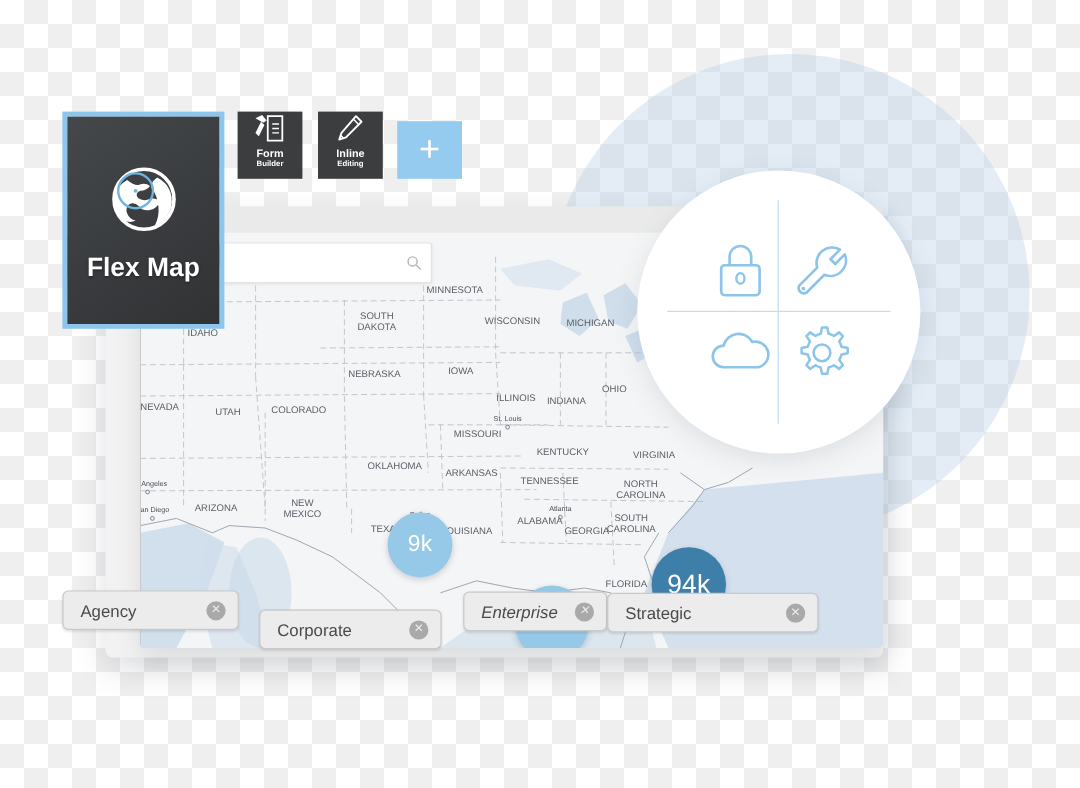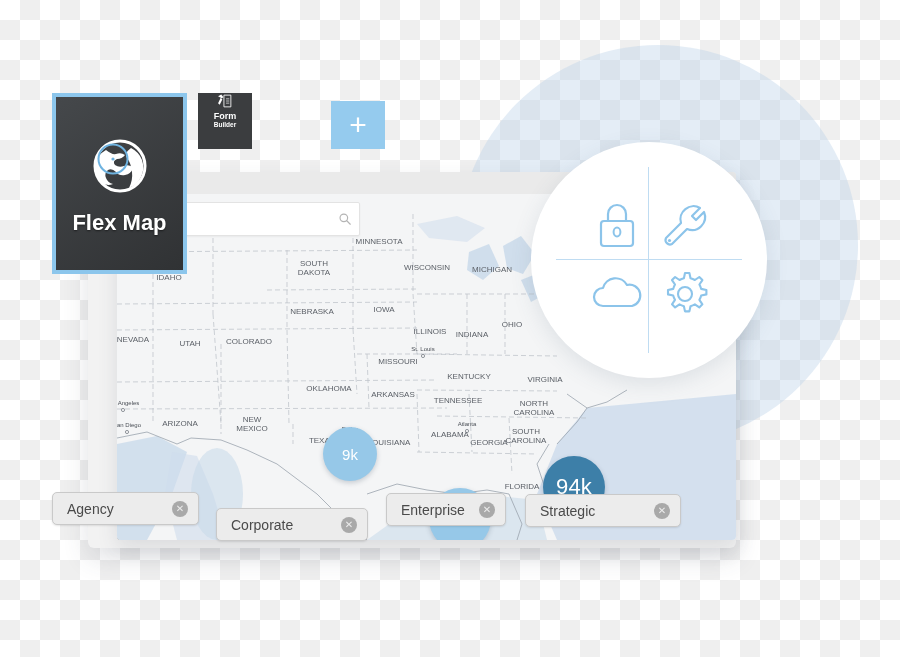--- a/index.html
+++ b/index.html
@@ -168,21 +168,21 @@
     justify-content: center;
   }
   .tile-main .tile-title {
     font-size: 22px; font-weight: bold;
     margin-top: 6px;
     text-shadow: 0 1px 2px rgba(0,0,0,.5);
   }
   .tile-small {
     width: 54px; height: 56px;
     background: #3b3d3f;
-    padding-bottom: 20px;
+    padding-bottom: 8px;
   }
   .tile-small .tile-title {
     font-size: 9px;
     font-weight: bold;
     line-height: 10px;
     text-align: center;
   }
   .tile-small .tile-sub {
     font-size: 6.5px;
     font-weight: bold;
@@ -352,21 +352,21 @@
             <text class="ct-label" x="233" y="237">Dallas</text>
             <circle cx="233" cy="242" r="1.6" fill="none" stroke="#6a7078" stroke-width=".7"></circle>
             <text class="ct-label" x="350" y="232">Atlanta</text>
             <circle cx="350" cy="237" r="1.6" fill="none" stroke="#6a7078" stroke-width=".7"></circle>
             <text class="ct-label" x="155" y="336">Mexico</text>
             <circle cx="155" cy="341" r="1.6" fill="none" stroke="#6a7078" stroke-width=".7"></circle>
           </g>
       </svg>
 
       <div id="bubbles">
-          <div class="bubble" style="left: 206px; top: 233px; width: 54px; height: 54px; background: rgb(150, 200, 232); font-size: 15px;">
+          <div class="bubble" style="left: 206px; top: 233px; width: 54px; height: 54px; background: rgb(150, 200, 232); font-size: 19px;">
             <span>9k</span>
           </div>
           <div class="bubble" style="left: 171px; top: 320px; width: 72px; height: 72px; background: rgb(61, 127, 168); font-size: 26px;">
             <span>58k</span>
           </div>
           <div class="bubble" style="left: 312px; top: 294px; width: 62px; height: 62px; background: rgb(150, 200, 232); font-size: 22px;">
             <span>17k</span>
           </div>
           <div class="bubble" style="left: 426px; top: 262px; width: 62px; height: 62px; background: rgb(61, 127, 168); font-size: 22px; text-align: center;">
             <span>94k</span>
@@ -385,25 +385,25 @@
 
   <div class="chips" id="chips">
       <div class="chip" style="width: 147px; margin-left: 0px; margin-top: 0px;">
         <span class="chip-label">Agency</span>
         <span class="chip-x">✕</span>
       </div>
       <div class="chip" style="width: 152px; margin-left: 17px; margin-top: 16px;">
         <span class="chip-label">Corporate</span>
         <span class="chip-x">✕</span>
       </div>
-      <div class="chip" style="width: 120px; margin-left: 18px; margin-top: 1px;">
+      <div class="chip" style="width: 120px; margin-left: 18px; margin-top: 1px; font-style: italic;">
         <span class="chip-label">Enterprise</span>
         <span class="chip-x">✕</span>
       </div>
-      <div class="chip" style="width: 156px; margin-left: 19px; margin-top: 2px;">
+      <div class="chip" style="width: 176px; margin-top: 2px;">
         <span class="chip-label">Strategic</span>
         <span class="chip-x">✕</span>
       </div>
     </div>
 
   <div class="watermark">DOMO</div>
 
   <div class="tile tile-main">
     <svg width="72" height="72" viewBox="0 0 72 72">
       <circle cx="36" cy="34" r="25" fill="none" stroke="#ffffff" stroke-width="3"></circle>
@@ -421,20 +421,29 @@
       <line x1="18" y1="11" x2="24" y2="11" stroke="#ffffff" stroke-width="1.3"></line>
       <line x1="18" y1="15" x2="24" y2="15" stroke="#ffffff" stroke-width="1.3"></line>
       <line x1="18" y1="19" x2="24" y2="19" stroke="#ffffff" stroke-width="1.3"></line>
       <path d="M 3 6 L 9 3 L 13 8 L 10 10 Z" fill="#ffffff"></path>
       <path d="M 8 9 L 11 12 L 6 22 L 3 19 Z" fill="#ffffff"></path>
     </svg>
     <div class="tile-title">Form</div>
     <div class="tile-sub">Builder</div>
   </div>
 
+  <div class="tile tile-small" style="left:265px; top:93px;">
+    <svg width="26" height="26" viewBox="0 0 28 28" style="margin-bottom:3px">
+      <path d="M 19 3 L 24 8 L 10 22 L 4 24 L 6 18 Z" fill="none" stroke="#ffffff" stroke-width="1.7" stroke-linejoin="round"></path>
+      <line x1="17" y1="6" x2="21" y2="10" stroke="#ffffff" stroke-width="1.4"></line>
+      <path d="M 5 20 L 8 23" stroke="#ffffff" stroke-width="1.4"></path>
+    </svg>
+    <div class="tile-title">Inline</div>
+    <div class="tile-sub">Editing</div>
+  </div>
 
   <div class="tile tile-add">
     <div class="plus">+</div>
   </div>
 
   <div class="feature-badge">
     <div class="feature-grid">
       <div class="divider-v"></div>
       <div class="divider-h"></div>
 

